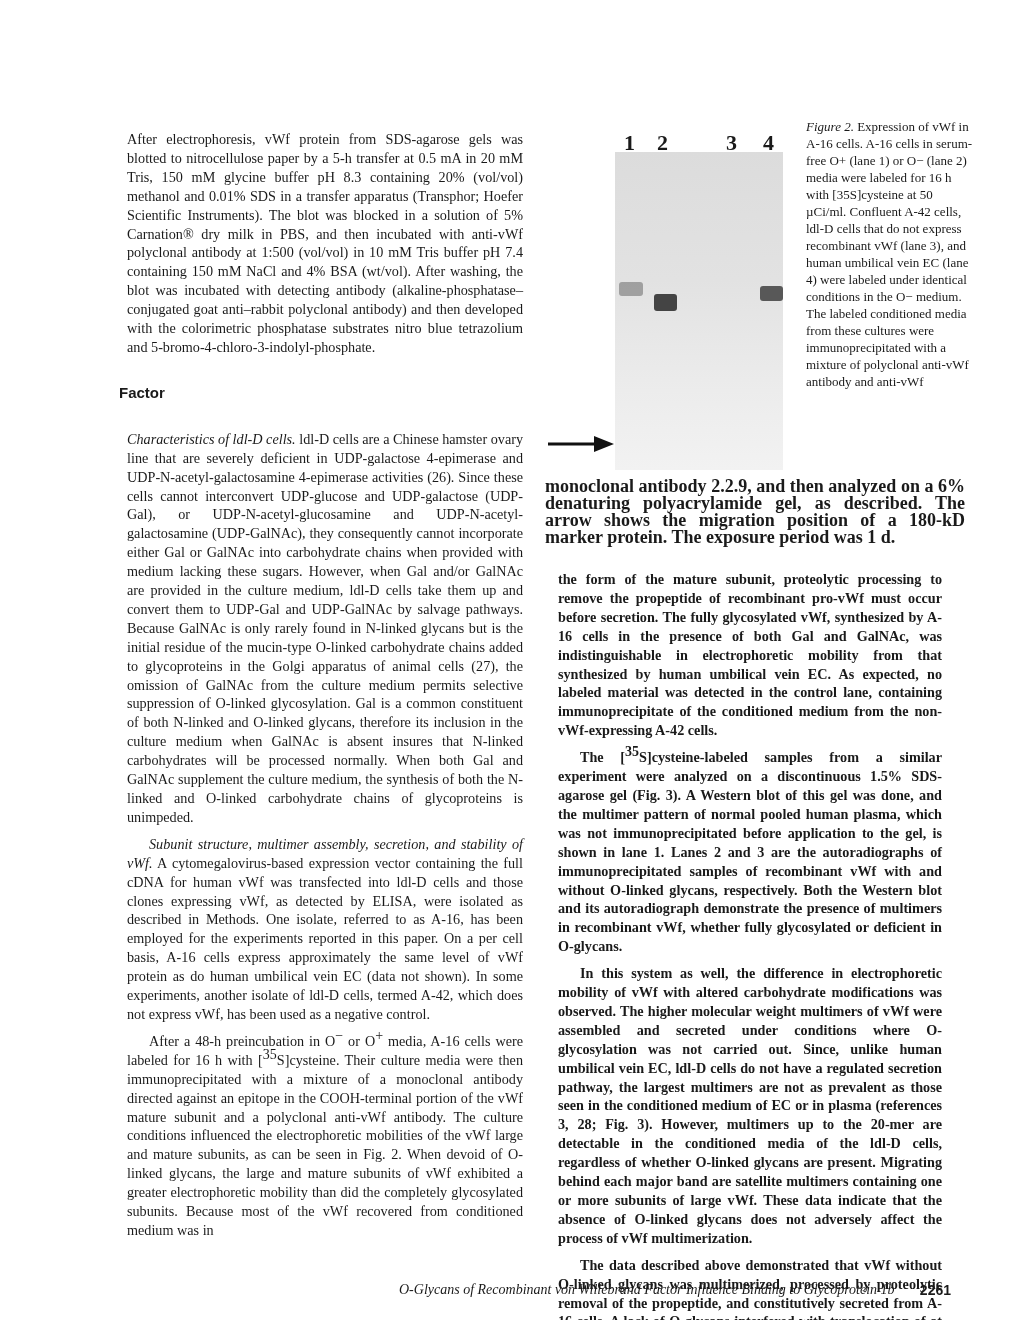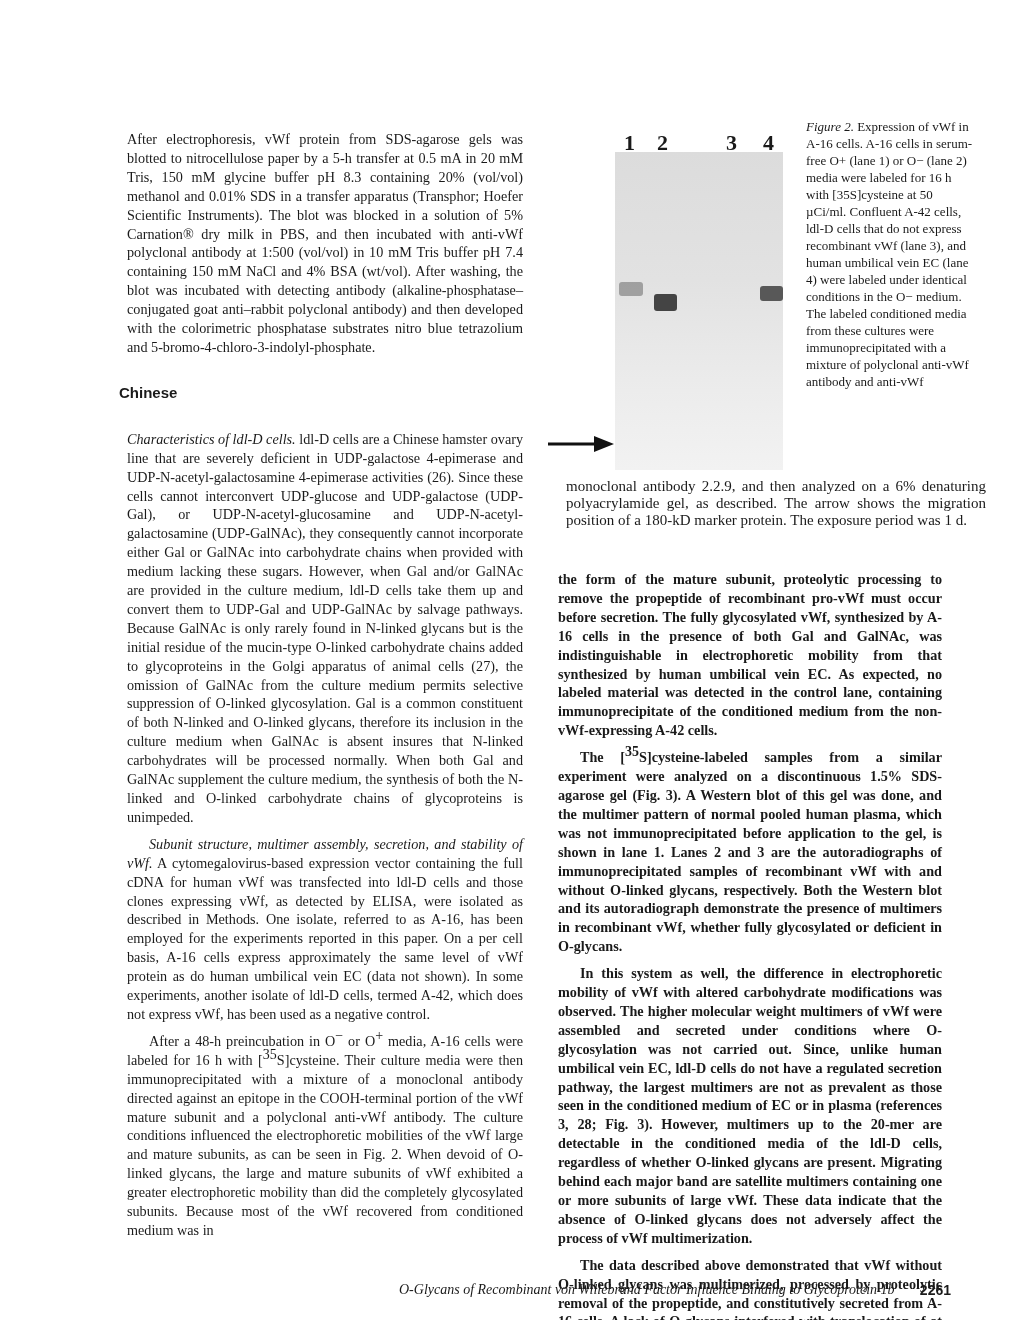--- a/index.html
+++ b/index.html
@@ -18,32 +18,32 @@
   
   #figure { position: absolute; left: 540px; top: 118px; width: 430px; height: 420px; }
   #lane-labels { position: absolute; left: 78px; top: 12px; width: 180px; height: 30px;
                  font-weight: bold; font-size: 22px; }
   .lane-label { position: absolute; top: 0; }
   #gel { position: absolute; left: 75px; top: 34px; width: 168px; height: 318px;
          background: linear-gradient(180deg, #dcdcdc 0%, #e2e2e2 40%, #ececec 75%, #f2f2f2 100%); }
   .band { position: absolute; border-radius: 3px; }
   #arrow { position: absolute; left: 8px; top: 318px; width: 66px; height: 16px; }
   #caption-side { position: absolute; left: 266px; top: 0; width: 170px; font-size: 13px; line-height: 17px; }
-  #caption-bottom { position: absolute; left: 26px; top: 360px; width: 420px; font-size: 15px; line-height: 17px; text-align: justify; }
+  #caption-bottom { position: absolute; left: 5px; top: 360px; width: 420px; font-size: 18px; line-height: 17px; text-align: justify; font-weight: bold; }
   
   #footer { position: absolute; left: 399px; top: 1282px; width: 560px; font-size: 14px; }
   #footer-title { font-style: italic; position: absolute; left: 0; top: 0; white-space: nowrap; }
   #footer-page { position: absolute; right: 8px; top: 0; font-family: "Liberation Sans", "DejaVu Sans", sans-serif; font-weight: bold; font-size: 14px; }
 </style>
 </head>
 <body>
 
 <div id="left-col" class="col">
   <p>After electrophoresis, vWf protein from SDS-agarose gels was blotted to nitrocellulose paper by a 5-h transfer at 0.5 mA in 20 mM Tris, 150 mM glycine buffer pH 8.3 containing 20% (vol/vol) methanol and 0.01% SDS in a transfer apparatus (Transphor; Hoefer Scientific Instruments). The blot was blocked in a solution of 5% Carnation® dry milk in PBS, and then incubated with anti-vWf polyclonal antibody at 1:500 (vol/vol) in 10 mM Tris buffer pH 7.4 containing 150 mM NaCl and 4% BSA (wt/vol). After washing, the blot was incubated with detecting antibody (alkaline-phosphatase–conjugated goat anti–rabbit polyclonal antibody) and then developed with the colorimetric phosphatase substrates nitro blue tetrazolium and 5-bromo-4-chloro-3-indolyl-phosphate.</p>
-  <div class="heading-bold">Chinese</div>
+  <div class="heading-bold">Factor</div>
   <p><span class="ital">Characteristics of ldl-D cells.</span><span> ldl-D cells are a Chinese hamster ovary line that are severely deficient in UDP-galactose 4-epimerase and UDP-N-acetyl-galactosamine 4-epimerase activities (26). Since these cells cannot interconvert UDP-glucose and UDP-galactose (UDP-Gal), or UDP-N-acetyl-glucosamine and UDP-N-acetyl-galactosamine (UDP-GalNAc), they consequently cannot incorporate either Gal or GalNAc into carbohydrate chains when provided with medium lacking these sugars. However, when Gal and/or GalNAc are provided in the culture medium, ldl-D cells take them up and convert them to UDP-Gal and UDP-GalNAc by salvage pathways. Because GalNAc is only rarely found in N-linked glycans but is the initial residue of the mucin-type O-linked carbohydrate chains added to glycoproteins in the Golgi apparatus of animal cells (27), the omission of GalNAc from the culture medium permits selective suppression of O-linked glycosylation. Gal is a common constituent of both N-linked and O-linked glycans, therefore its inclusion in the culture medium when GalNAc is absent insures that N-linked carbohydrates will be processed normally. When both Gal and GalNAc supplement the culture medium, the synthesis of both the N-linked and O-linked carbohydrate chains of glycoproteins is unimpeded.</span></p>
   <p class="indent"><span class="ital">Subunit structure, multimer assembly, secretion, and stability of vWf.</span><span> A cytomegalovirus-based expression vector containing the full cDNA for human vWf was transfected into ldl-D cells and those clones expressing vWf, as detected by ELISA, were isolated as described in Methods. One isolate, referred to as A-16, has been employed for the experiments reported in this paper. On a per cell basis, A-16 cells express approximately the same level of vWf protein as do human umbilical vein EC (data not shown). In some experiments, another isolate of ldl-D cells, termed A-42, which does not express vWf, has been used as a negative control.</span></p>
   <p class="indent"><span>After a 48-h preincubation in O</span><sup>−</sup><span> or O</span><sup>+</sup><span> media, A-16 cells were labeled for 16 h with [</span><sup>35</sup><span>S]cysteine. Their culture media were then immunoprecipitated with a mixture of a monoclonal antibody directed against an epitope in the COOH-terminal portion of the vWf mature subunit and a polyclonal anti-vWf antibody. The culture conditions influenced the electrophoretic mobilities of the vWf large and mature subunits, as can be seen in Fig. 2. When devoid of O-linked glycans, the large and mature subunits of vWf exhibited a greater electrophoretic mobility than did the completely glycosylated subunits. Because most of the vWf recovered from conditioned medium was in</span></p>
 </div>
 
 <div id="figure">
   <div id="lane-labels">
     <span class="lane-label" style="left:6px">1</span>
     <span class="lane-label" style="left:39px">2</span>
     <span class="lane-label" style="left:108px">3</span>

